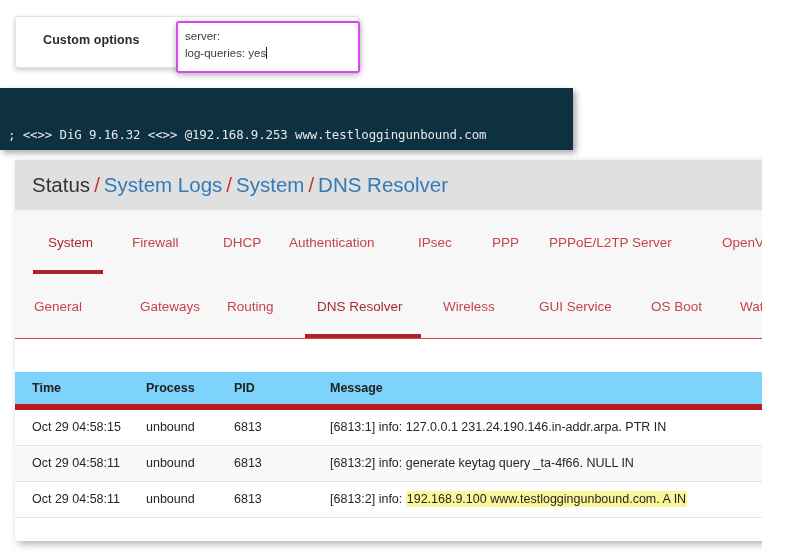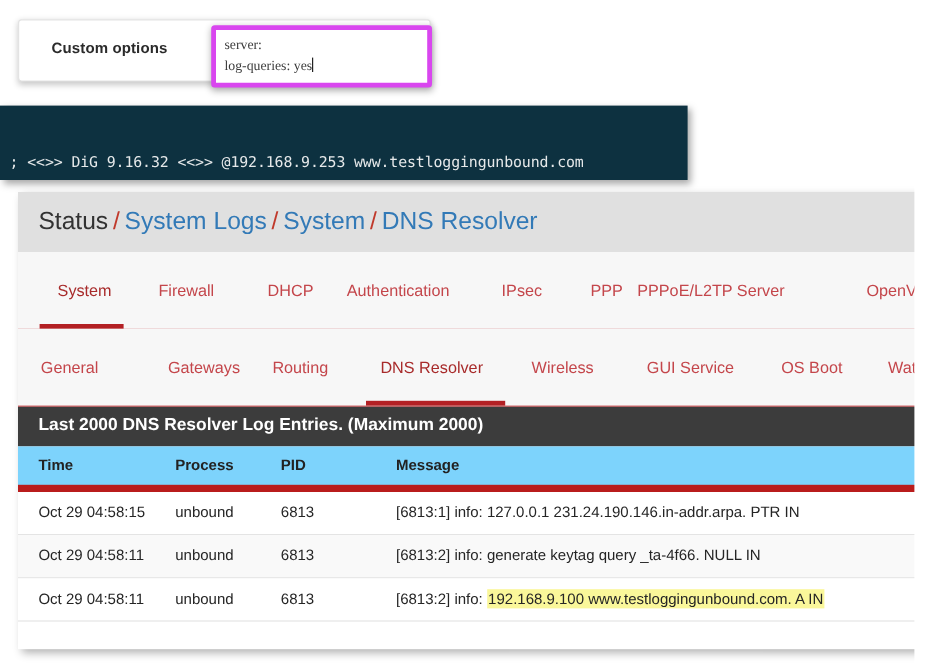--- a/index.html
+++ b/index.html
@@ -42,26 +42,26 @@
     letter-spacing: .1px;
     white-space: nowrap;
   }
   .custom-textarea {
     position: absolute;
     left: 176px;
     top: 21px;
     width: 184px;
     height: 52px;
     background: #ffffff;
-    border: 4px solid #d946ef;
+    border: 2px solid #d946ef;
     border-radius: 3px;
     box-shadow: 0 2px 6px rgba(0,0,0,0.3);
     box-sizing: border-box;
     padding: 5px 7px;
-    font-family: Liberation Serif, serif;
+    font-family: Liberation Sans, sans-serif;
     font-size: 11.5px;
     line-height: 17px;
     color: #3b3b3b;
     white-space: pre;
     overflow: hidden;
   }
   .caret {
     display: inline-block;
     width: 1px;
     height: 12px;
@@ -242,39 +242,36 @@
       </div>
     </div>
 
     <div class="tabrow r1" id="tabrow-primary">
         <div class="tab active" style="left: 33px;">System</div>
         <div class="tab" style="left: 117px;">Firewall</div>
         <div class="tab" style="left: 208px;">DHCP</div>
         <div class="tab" style="left: 274px;">Authentication</div>
         <div class="tab" style="left: 403px;">IPsec</div>
         <div class="tab" style="left: 477px;">PPP</div>
-        <div class="tab" style="left: 516px; text-align: right;">PPPoE/L2TP Server</div>
+        <div class="tab" style="left: 534px; text-align: right;">PPPoE/L2TP Server</div>
         <div class="tab" style="left: 707px;">OpenVPN</div>
         <div class="tab-underline" style="left: 18px; width: 70px;"></div>
       </div>
     <div class="tabrow r2" id="tabrow-secondary">
         <div class="tab" style="left: 19px;">General</div>
         <div class="tab" style="left: 125px;">Gateways</div>
         <div class="tab" style="left: 212px;">Routing</div>
         <div class="tab active" style="left: 302px;">DNS Resolver</div>
         <div class="tab" style="left: 428px;">Wireless</div>
         <div class="tab" style="left: 524px;">GUI Service</div>
         <div class="tab" style="left: 636px;">OS Boot</div>
         <div class="tab" style="left: 725px;">Watchdog</div>
         <div class="tab-underline" style="left: 290px; width: 116px;"></div>
       </div>
 
-    <div class="log-title">
-      <span>Last 2000 DNS Resolver Log Entries. (Maximum 2000)</span>
-    </div>
 
     <div class="log-table">
       <div class="log-head" id="log-head">
           <div class="cell c-time">Time</div>
           <div class="cell c-proc">Process</div>
           <div class="cell c-pid">PID</div>
           <div class="cell c-msg">Message</div>
         </div>
       <div id="log-body">
           <div class="log-row">

